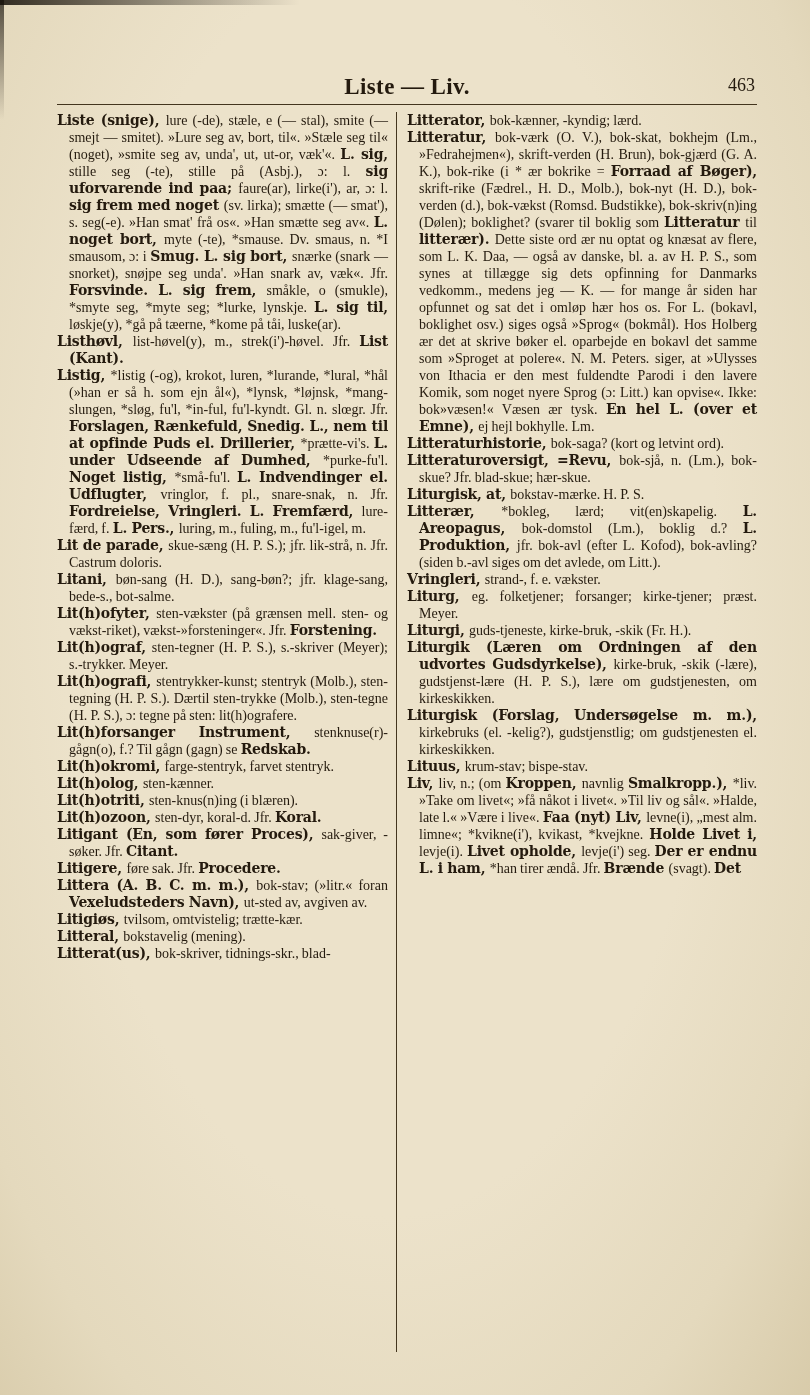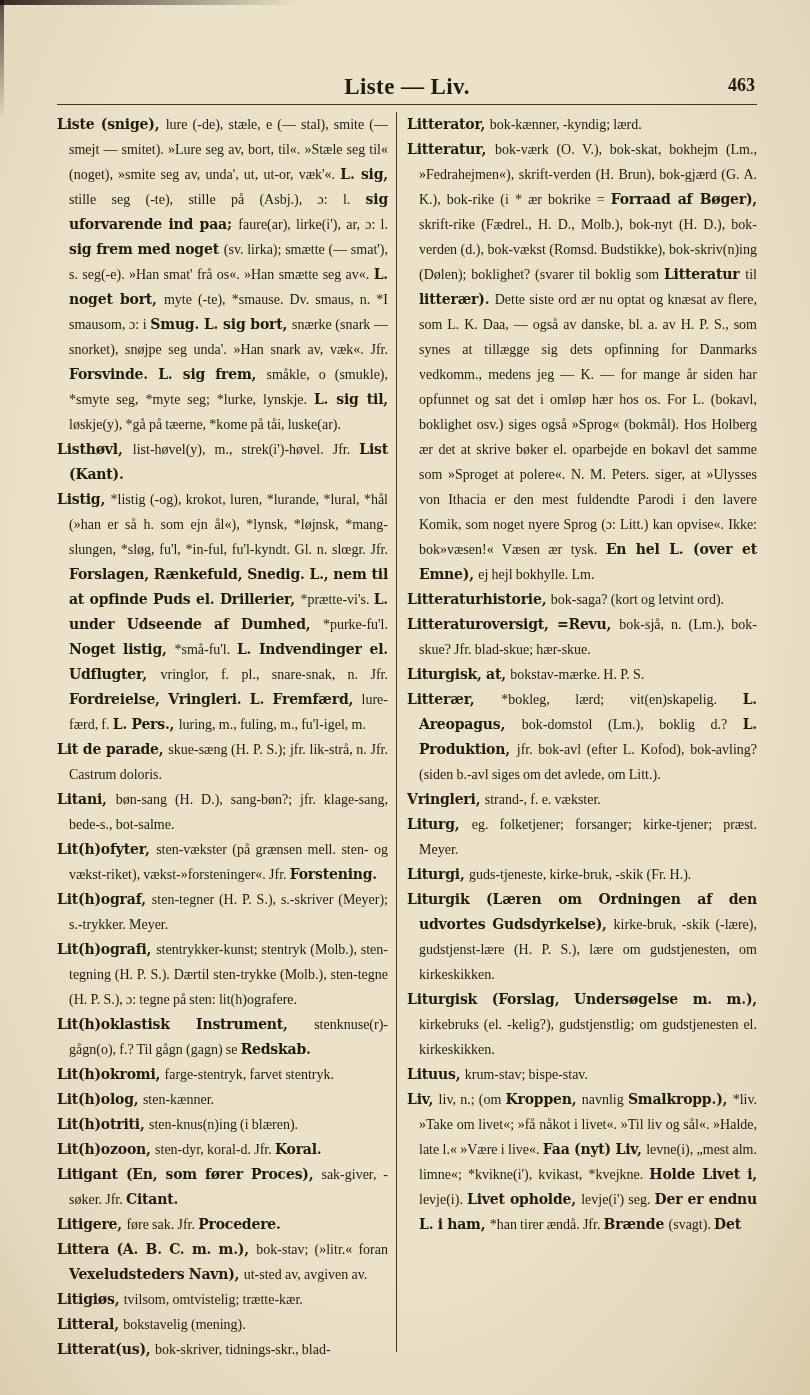--- a/index.html
+++ b/index.html
@@ -15,25 +15,25 @@
   }
   .scan-edge-left{
     position:absolute;top:0;left:0;width:4px;height:120px;
     background:linear-gradient(to bottom, rgba(20,15,8,.7), rgba(20,15,8,0));
   }
   .header{position:absolute;top:74px;left:57px;width:700px;height:26px;}
   .header-title{
     position:absolute;left:50%;transform:translateX(-50%);top:0;
     font-weight:bold;font-size:23px;letter-spacing:.4px;white-space:nowrap;
   }
-  .page-number{position:absolute;right:2px;top:1px;font-weight:bold;font-size:18px;}
+  .page-number{position:absolute;right:2px;top:1px;font-weight:normal;font-size:18px;}
   .header-rule{position:absolute;top:104px;left:57px;width:700px;height:0;border-top:1.3px solid #43351e;}
   .column-divider{position:absolute;top:112px;left:396px;width:1.2px;height:1240px;background:#43351e;}
   .col{
-    position:absolute;top:112px;font-size:14px;line-height:25px;
+    position:absolute;top:112px;font-size:14px;line-height:17px;
     text-align:justify;word-spacing:-0.3px;
   }
   .col-left{left:57px;width:331px;}
   .col-right{left:407px;width:350px;}
   .entry{margin:0;padding-left:12px;text-indent:-12px;}
   .frak{font-weight:700;font-family:"DejaVu Serif","Liberation Serif",serif;letter-spacing:-0.2px;}
   .rom{font-weight:400;}
 </style>
 </head>
 <body>
@@ -50,21 +50,21 @@
 
 <div class="col col-left" id="col-left">
     <p class="entry"><span class="frak">Liste (snige), </span><span class="rom">lure (-de), stæle, e (— stal), smite (— smejt — smitet). »Lure seg av, bort, til«. »Stæle seg til« (noget), »smite seg av, unda', ut, ut-or, væk'«. </span><span class="frak">L. sig, </span><span class="rom">stille seg (-te), stille på (Asbj.), ɔ: l. </span><span class="frak">sig uforvarende ind paa; </span><span class="rom">faure(ar), lirke(i'), ar, ɔ: l. </span><span class="frak">sig frem med noget </span><span class="rom">(sv. lirka); smætte (— smat'), s. seg(-e). »Han smat' frå os«. »Han smætte seg av«. </span><span class="frak">L. noget bort, </span><span class="rom">myte (-te), *smause. Dv. smaus, n. *I smausom, ɔ: i </span><span class="frak">Smug. L. sig bort, </span><span class="rom">snærke (snark — snorket), snøjpe seg unda'. »Han snark av, væk«. Jfr. </span><span class="frak">Forsvinde. L. sig frem, </span><span class="rom">småkle, o (smukle), *smyte seg, *myte seg; *lurke, lynskje. </span><span class="frak">L. sig til, </span><span class="rom">løskje(y), *gå på tæerne, *kome på tåi, luske(ar).</span></p>
     <p class="entry"><span class="frak">Listhøvl, </span><span class="rom">list-høvel(y), m., strek(i')-høvel. Jfr. </span><span class="frak">List (Kant).</span></p>
     <p class="entry"><span class="frak">Listig, </span><span class="rom">*listig (-og), krokot, luren, *lurande, *lural, *hål (»han er så h. som ejn ål«), *lynsk, *løjnsk, *mang-slungen, *sløg, fu'l, *in-ful, fu'l-kyndt. Gl. n. slœgr. Jfr. </span><span class="frak">Forslagen, Rænkefuld, Snedig. L., nem til at opfinde Puds el. Drillerier, </span><span class="rom">*prætte-vi's. </span><span class="frak">L. under Udseende af Dumhed, </span><span class="rom">*purke-fu'l. </span><span class="frak">Noget listig, </span><span class="rom">*små-fu'l. </span><span class="frak">L. Indvendinger el. Udflugter, </span><span class="rom">vringlor, f. pl., snare-snak, n. Jfr. </span><span class="frak">Fordreielse, Vringleri. L. Fremfærd, </span><span class="rom">lure-færd, f. </span><span class="frak">L. Pers., </span><span class="rom">luring, m., fuling, m., fu'l-igel, m.</span></p>
     <p class="entry"><span class="frak">Lit de parade, </span><span class="rom">skue-sæng (H. P. S.); jfr. lik-strå, n. Jfr. Castrum doloris.</span></p>
     <p class="entry"><span class="frak">Litani, </span><span class="rom">bøn-sang (H. D.), sang-bøn?; jfr. klage-sang, bede-s., bot-salme.</span></p>
     <p class="entry"><span class="frak">Lit(h)ofyter, </span><span class="rom">sten-vækster (på grænsen mell. sten- og vækst-riket), vækst-»forsteninger«. Jfr. </span><span class="frak">Forstening.</span></p>
     <p class="entry"><span class="frak">Lit(h)ograf, </span><span class="rom">sten-tegner (H. P. S.), s.-skriver (Meyer); s.-trykker. Meyer.</span></p>
     <p class="entry"><span class="frak">Lit(h)ografi, </span><span class="rom">stentrykker-kunst; stentryk (Molb.), sten-tegning (H. P. S.). Dærtil sten-trykke (Molb.), sten-tegne (H. P. S.), ɔ: tegne på sten: lit(h)ografere.</span></p>
-    <p class="entry"><span class="frak">Lit(h)oklastisk Instrument, </span><span class="rom">stenknuse(r)-gågn(o), f.? Til gågn (gagn) se </span><span class="frak">Redskab.</span></p>
+    <p class="entry"><span class="frak">Lit(h)forsanger Instrument, </span><span class="rom">stenknuse(r)-gågn(o), f.? Til gågn (gagn) se </span><span class="frak">Redskab.</span></p>
     <p class="entry"><span class="frak">Lit(h)okromi, </span><span class="rom">farge-stentryk, farvet stentryk.</span></p>
     <p class="entry"><span class="frak">Lit(h)olog, </span><span class="rom">sten-kænner.</span></p>
     <p class="entry"><span class="frak">Lit(h)otriti, </span><span class="rom">sten-knus(n)ing (i blæren).</span></p>
     <p class="entry"><span class="frak">Lit(h)ozoon, </span><span class="rom">sten-dyr, koral-d. Jfr. </span><span class="frak">Koral.</span></p>
     <p class="entry"><span class="frak">Litigant (En, som fører Proces), </span><span class="rom">sak-giver, -søker. Jfr. </span><span class="frak">Citant.</span></p>
     <p class="entry"><span class="frak">Litigere, </span><span class="rom">føre sak. Jfr. </span><span class="frak">Procedere.</span></p>
     <p class="entry"><span class="frak">Littera (A. B. C. m. m.), </span><span class="rom">bok-stav; (»litr.« foran </span><span class="frak">Vexeludsteders Navn), </span><span class="rom">ut-sted av, avgiven av.</span></p>
     <p class="entry"><span class="frak">Litigiøs, </span><span class="rom">tvilsom, omtvistelig; trætte-kær.</span></p>
     <p class="entry"><span class="frak">Litteral, </span><span class="rom">bokstavelig (mening).</span></p>
     <p class="entry"><span class="frak">Litterat(us), </span><span class="rom">bok-skriver, tidnings-skr., blad-</span></p>

